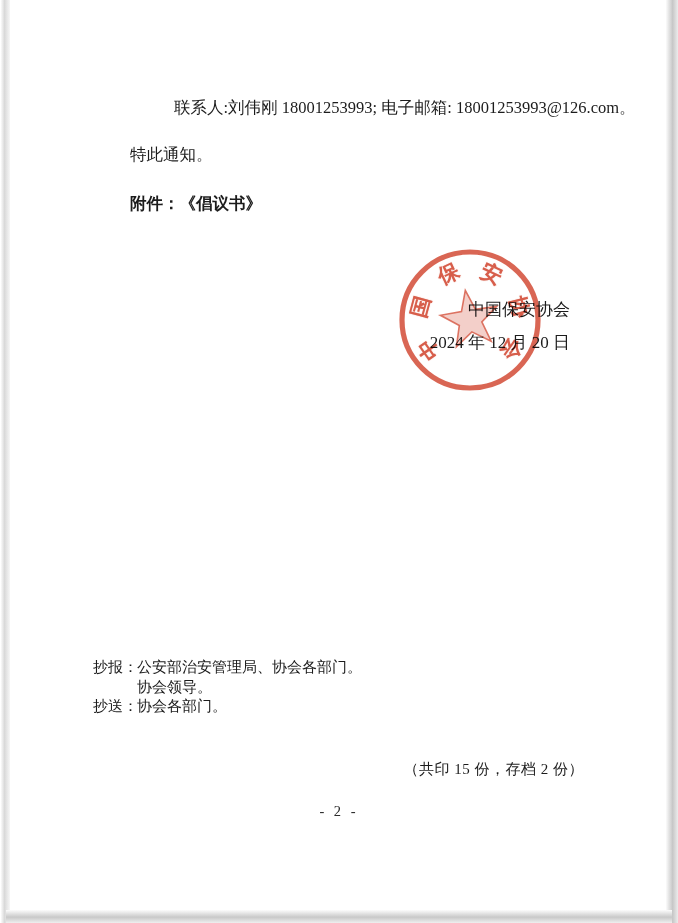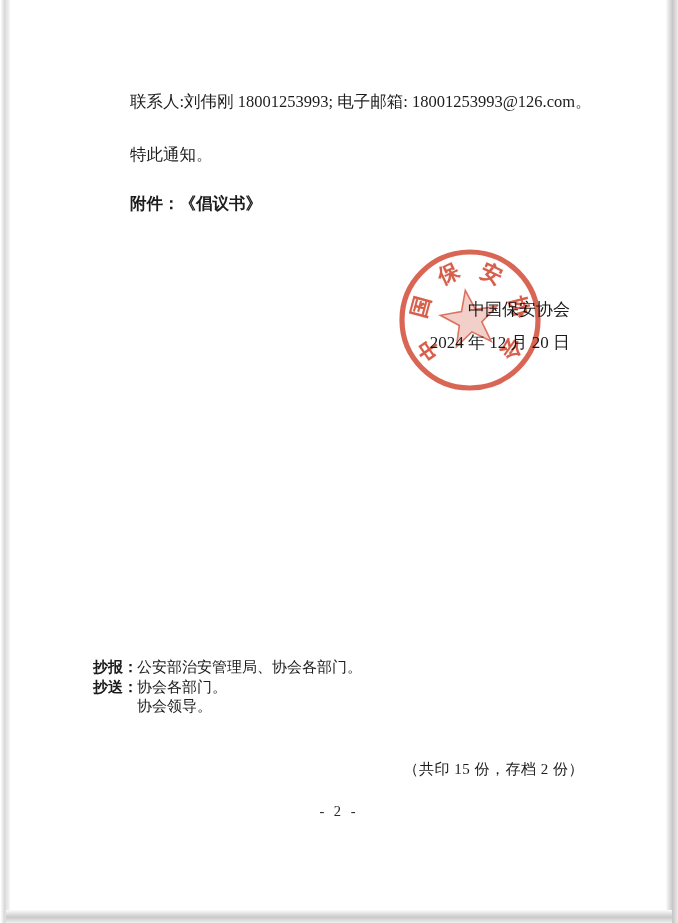--- a/index.html
+++ b/index.html
@@ -26,21 +26,21 @@
   .edge-right {
     right: 0; top: 0; width: 12px; height: 100%;
     background: linear-gradient(to right, #fbfbfb 0%, #c7c7c7 55%, #ececec 100%);
   }
   .edge-bottom {
     left: 6px; bottom: 0; width: 666px; height: 13px;
     background: linear-gradient(to bottom, #fcfcfc 0%, #c9c9c9 55%, #efefef 100%);
   }
   .textline { position: absolute; white-space: nowrap; line-height: 1.25; }
   .body-line { font-size: 16.5px; left: 130px; }
-  .contact-line { top: 92px; }
+  .contact-line { top: 98px; margin-left: 44px; }
   .notice-line { top: 145px; }
   .attachment-line { top: 194px; font-weight: bold; }
 
   
   .signature {
     position: absolute;
     left: 348px; top: 293px; width: 222px;
     text-align: right;
     font-size: 17px;
     line-height: 33px;
@@ -70,21 +70,21 @@
   }
 
   
   .footer-rows {
     position: absolute;
     left: 93px; top: 658px;
     font-size: 15px;
     line-height: 19.5px;
   }
   .footer-row { white-space: nowrap; }
-  .footer-label { display: inline-block; width: 44px; font-weight: bold; }
+  .footer-label { display: inline-block; width: 44px; }
   .print-info {
     position: absolute;
     right: 94px; top: 724px;
     font-size: 15px;
     letter-spacing: 0.5px;
     white-space: nowrap;
     margin-top: 36px;
   }
   .page-number {
     position: absolute;
@@ -122,24 +122,24 @@
     <span class="seal-char" style="transform: rotate(25deg) translateY(-51px);">安</span>
     <span class="seal-char" style="transform: rotate(75deg) translateY(-51px);">协</span>
     <span class="seal-char" style="transform: rotate(125deg) translateY(-51px);">会</span>
   </div>
 
   <div class="footer-rows">
     <div class="footer-row">
       <span class="footer-label">抄报：</span><span>公安部治安管理局、协会各部门。</span>
     </div>
     <div class="footer-row">
-      <span class="footer-label">抄送：</span><span>协会各部门。</span>
+      <span class="footer-label"></span><span>协会领导。</span>
     </div>
     <div class="footer-row">
-      <span class="footer-label"></span><span>协会领导。</span>
+      <span class="footer-label">抄送：</span><span>协会各部门。</span>
     </div>
   </div>
 
   <div class="print-info">（共印 15 份，存档 2 份）</div>
 
   <div class="page-number">- 2 -</div>
 
   <div class="edge edge-left"></div>
   <div class="edge edge-right"></div>
   <div class="edge edge-bottom"></div>

